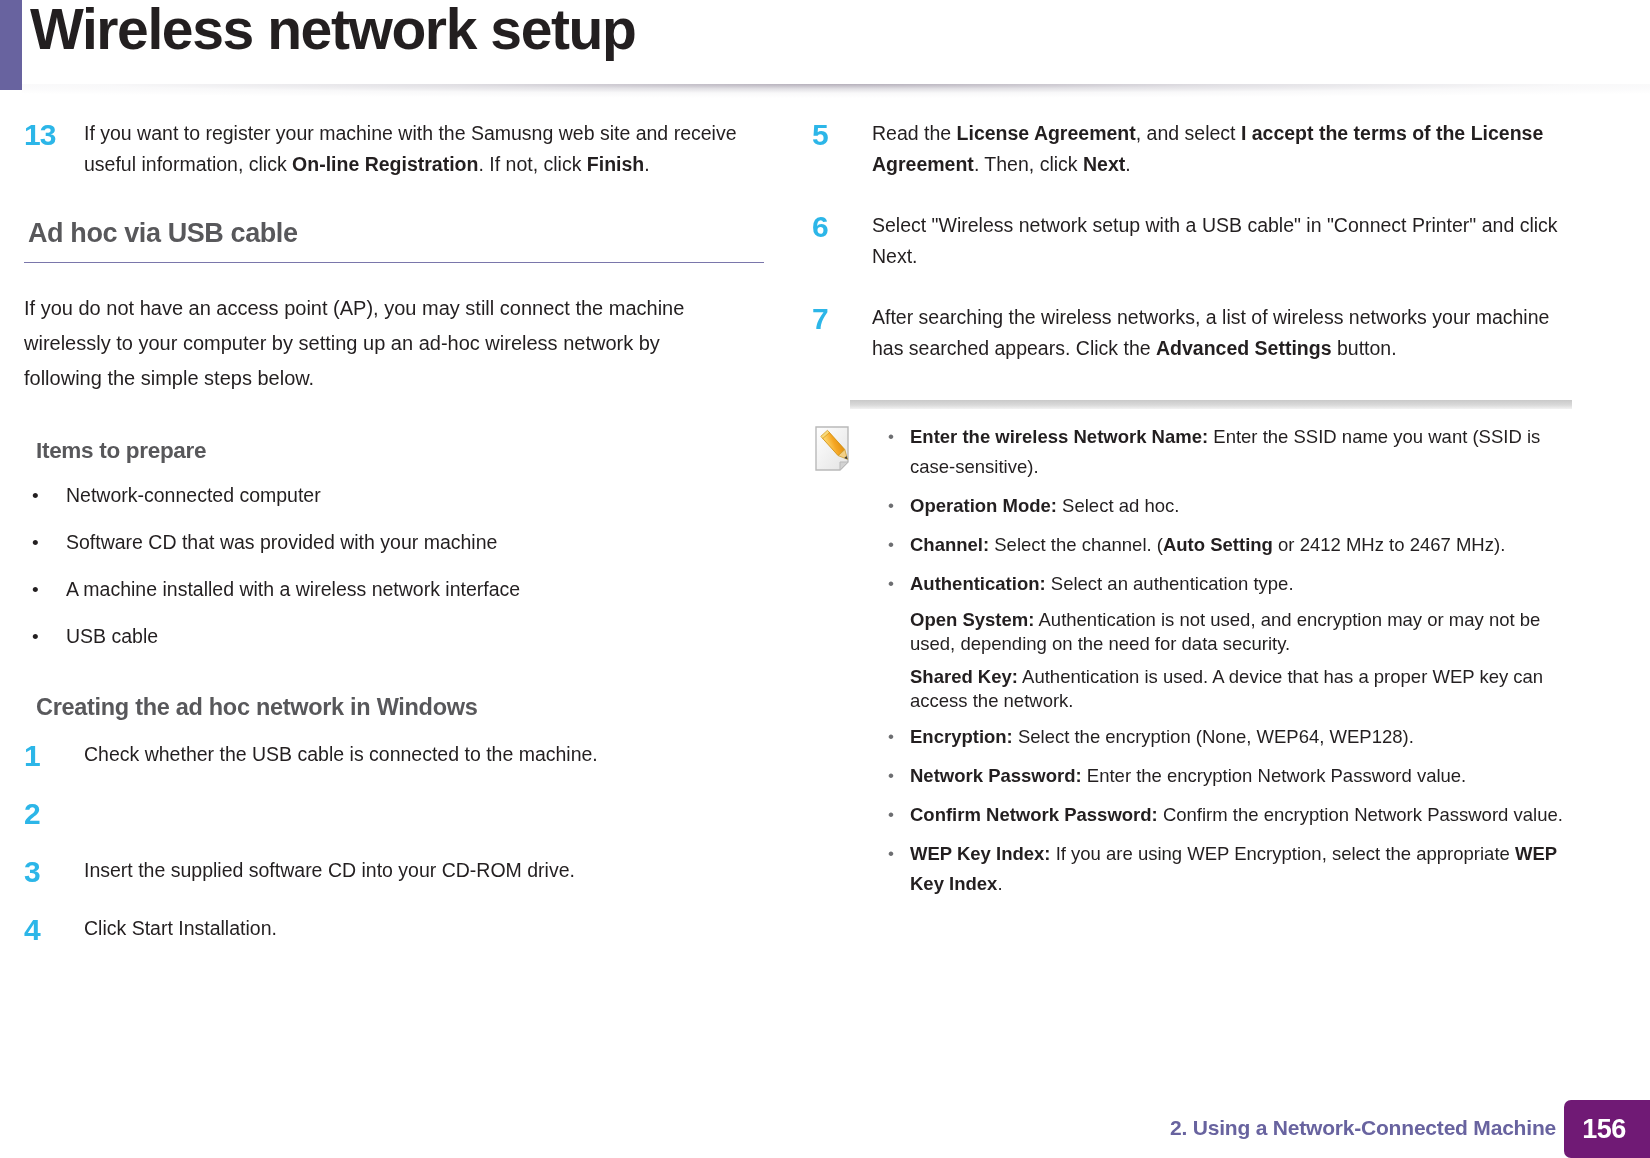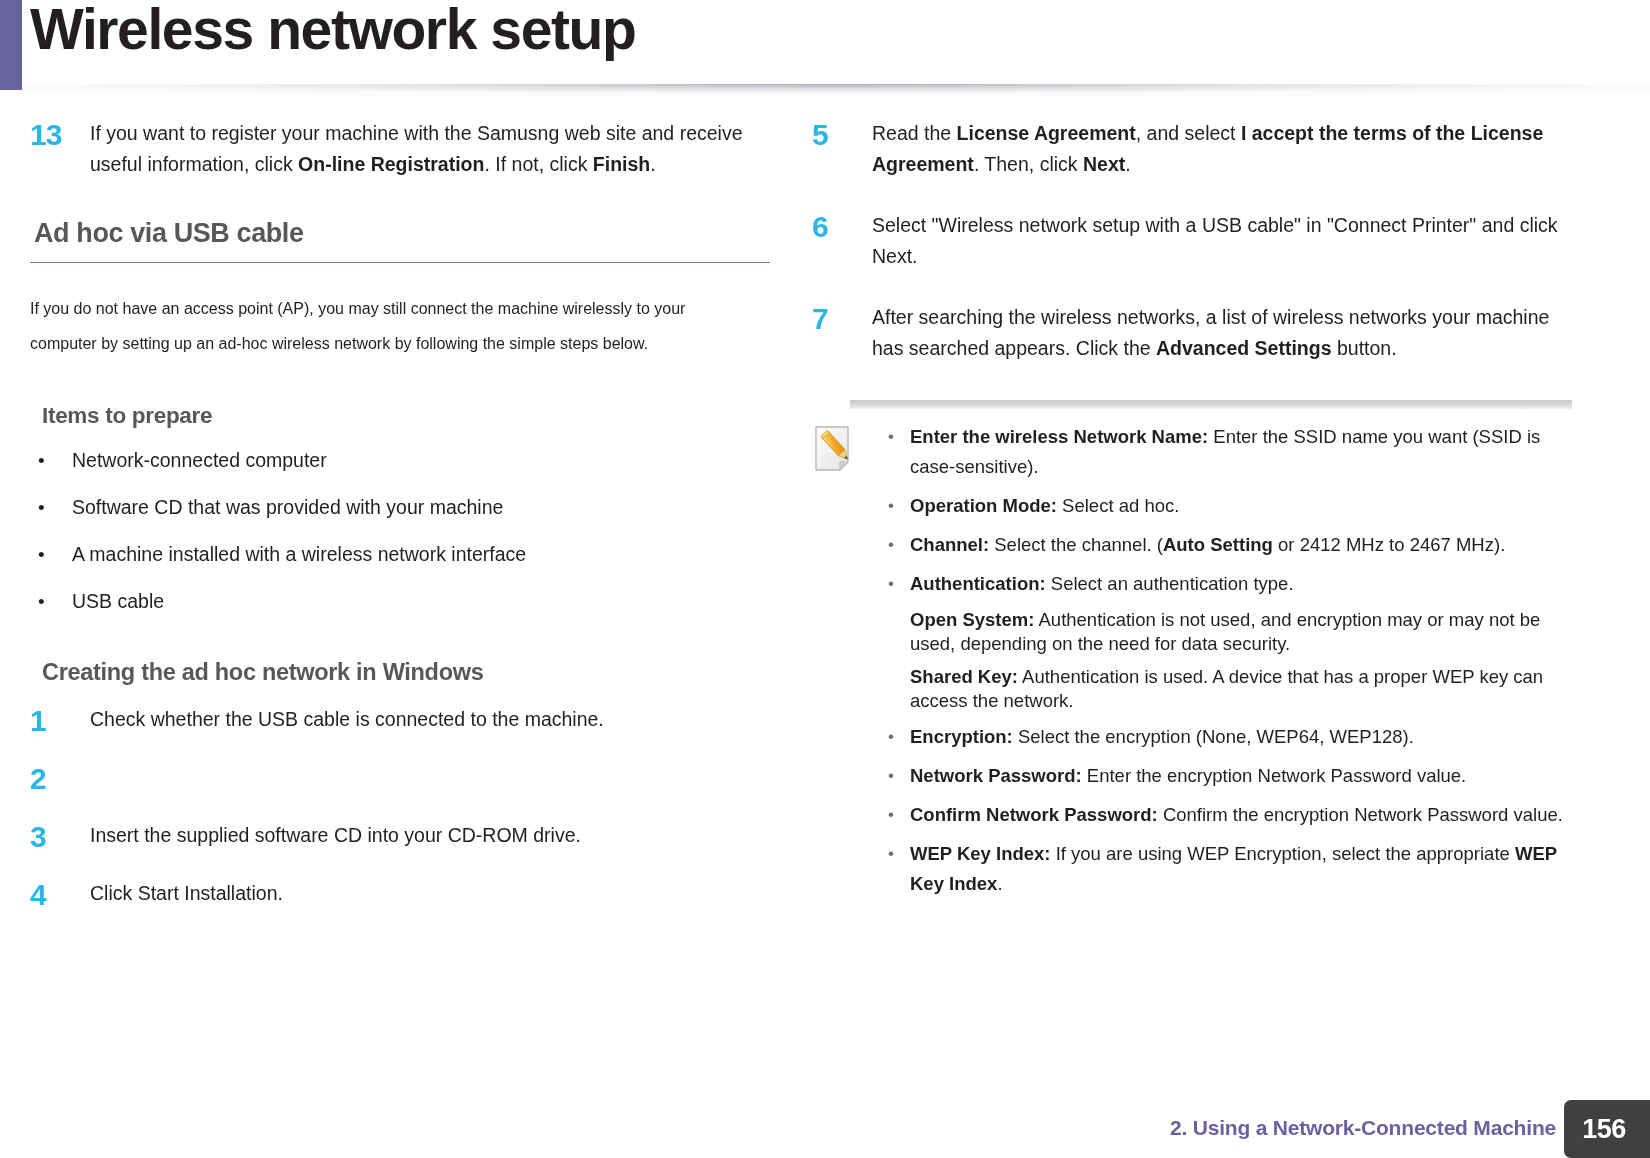--- a/index.html
+++ b/index.html
@@ -52,21 +52,21 @@
     background: radial-gradient(ellipse 70% 100% at 50% 0%,
                 rgba(120,110,130,0.55) 0%,
                 rgba(150,145,160,0.28) 35%,
                 rgba(190,188,198,0.10) 65%,
                 rgba(255,255,255,0) 100%);
   }
 
   
   .col-left {
     position: absolute;
-    left: 30px;
+    left: 24px;
     top: 118px;
     width: 760px;
   }
   .col-right {
     position: absolute;
     left: 812px;
     top: 118px;
     width: 760px;
   }
 
@@ -113,21 +113,21 @@
   .sub-head {
     font-size: 22.5px;
     font-weight: bold;
     color: #58585b;
     margin: 42px 0 12px 12px;
     letter-spacing: -0.3px;
   }
   .sub-head.wide { font-size: 23.5px; }
 
   .body-para {
-    font-size: 16px;
+    font-size: 20px;
     line-height: 35px;
     color: #231f20;
     margin: 28px 0 0 0;
     max-width: 700px;
   }
 
   
   .bullet-row {
     display: flex;
     align-items: flex-start;
@@ -219,21 +219,21 @@
     color: #68639f;
     white-space: nowrap;
     letter-spacing: -0.2px;
   }
   .footer-pagebox {
     position: absolute;
     right: 0;
     bottom: 0;
     width: 86px;
     height: 58px;
-    background: #404040;
+    background: #701a75;
     border-top-left-radius: 7px;
     border-bottom-left-radius: 7px;
     display: flex;
     align-items: center;
     justify-content: center;
   }
   .footer-pagenum {
     color: #ffffff;
     font-size: 27px;
     font-weight: bold;

